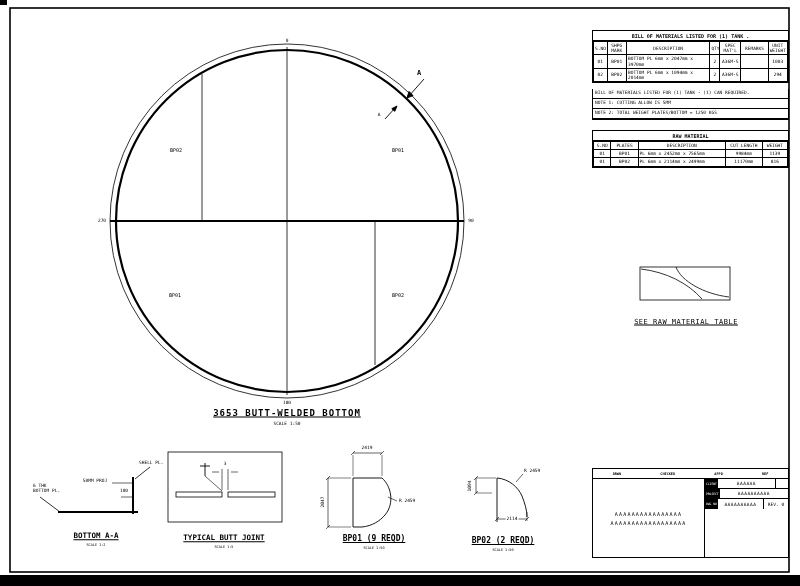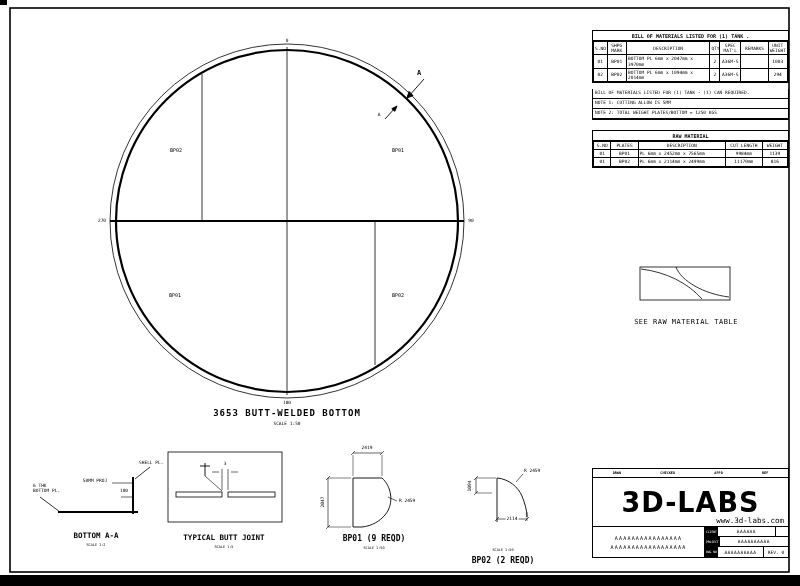--- a/index.html
+++ b/index.html
@@ -6,21 +6,21 @@
   #sheet{position:relative;width:800px;height:586px;background:#fff;overflow:hidden;
          font-family:"DejaVu Sans Mono",monospace;color:#000;}
   svg{position:absolute;left:0;top:0;}
   .t{position:absolute;font-family:"DejaVu Sans Mono",monospace;color:#000;
      transform:translate(-50%,-50%);white-space:nowrap;line-height:1;}
   .tl{transform:translate(0,-50%);}
   .rot{transform:translate(-50%,-50%) rotate(-90deg);}
   .pre{white-space:pre-line;line-height:1.2;}
   .s35{font-size:3.5px}.s4{font-size:4.5px}.s5{font-size:5px}
   .s7{font-size:7px}.s75{font-size:7.5px}.s8{font-size:8px}.s9{font-size:9px}
-  .u{}.b{font-weight:bold}
+  .u{text-decoration:underline}.b{font-weight:bold}
   .panel{position:absolute;left:592px;width:197px;border:1px solid #000;background:#fff;box-sizing:border-box;}
   .panel-title{border-bottom:0.7px solid #000;text-align:center;font-size:5px;font-weight:bold;padding:1.5px 0;}
   table{width:100%;border-collapse:collapse;table-layout:fixed;}
   td,th{border:0.7px solid #000;font-family:"DejaVu Sans Mono",monospace;font-size:4.5px;
         font-weight:normal;text-align:center;padding:1px 1px;overflow:hidden;line-height:1.15;}
   th{white-space:pre-line;}
   .desc{text-align:left;}
   .note-row{border-bottom:0.7px solid #000;font-size:4.5px;padding:1.5px 2px;height:6px;line-height:1.1;}
   
   #titleblock{position:absolute;left:592px;top:468px;width:197px;height:90px;
@@ -170,21 +170,21 @@
 
   <span class="t s4" style="left:367px;top:448px">2419</span>
   <span class="t s4 rot" style="left:323px;top:502px">2047</span>
   <span class="t s4 tl" style="left:399px;top:501px">R 2459</span>
   <span class="t s8 b u" style="left:374px;top:539px">BP01 (9 REQD)</span>
   <span class="t s35" style="left:374px;top:549px">SCALE 1:50</span>
 
   <span class="t s4" style="left:512px;top:519px;background:#fff;padding:0 1px">2114</span>
   <span class="t s4 rot" style="left:470px;top:486px">1094</span>
   <span class="t s4 tl" style="left:524px;top:471px">R 2459</span>
-  <span class="t s8 b u" style="left:503px;top:561px">BP02 (2 REQD)</span>
+  <span class="t s8 b u" style="left:503px;top:541px">BP02 (2 REQD)</span>
   <span class="t s35" style="left:503px;top:551px">SCALE 1:50</span>
 
   <span class="t s7 u" style="left:686px;top:322px;letter-spacing:0.5px">SEE RAW MATERIAL TABLE</span>
 
   <div class="panel" style="top:30px">
     <div class="panel-title">BILL OF MATERIALS LISTED FOR (1) TANK .</div>
     <table>
       <colgroup>
         <col style="width:7%">
           <col style="width:10%">
@@ -271,24 +271,20 @@
       </table>
   </div>
 
   <div id="titleblock">
     <div id="tb-approvals">
       <span>DRWN</span>
       <span>CHECKED</span>
       <span>APPD</span>
       <span>REF</span>
     </div>
-    <div id="tb-logo">
-      <span id="logo-text">3D-LABS</span>
-      <span id="website">www.3d-labs.com</span>
-    </div>
     <div id="tb-bottom">
       <div id="tb-desc">
         <span>AAAAAAAAAAAAAAAA</span>
         <span>AAAAAAAAAAAAAAAAAA</span>
       </div>
       <div id="tb-fields">
         <div class="tb-row">
           <span class="chip">CLIENT</span>
           <span class="fieldval">AAAAAA</span>
           <span class="endcell"></span>

